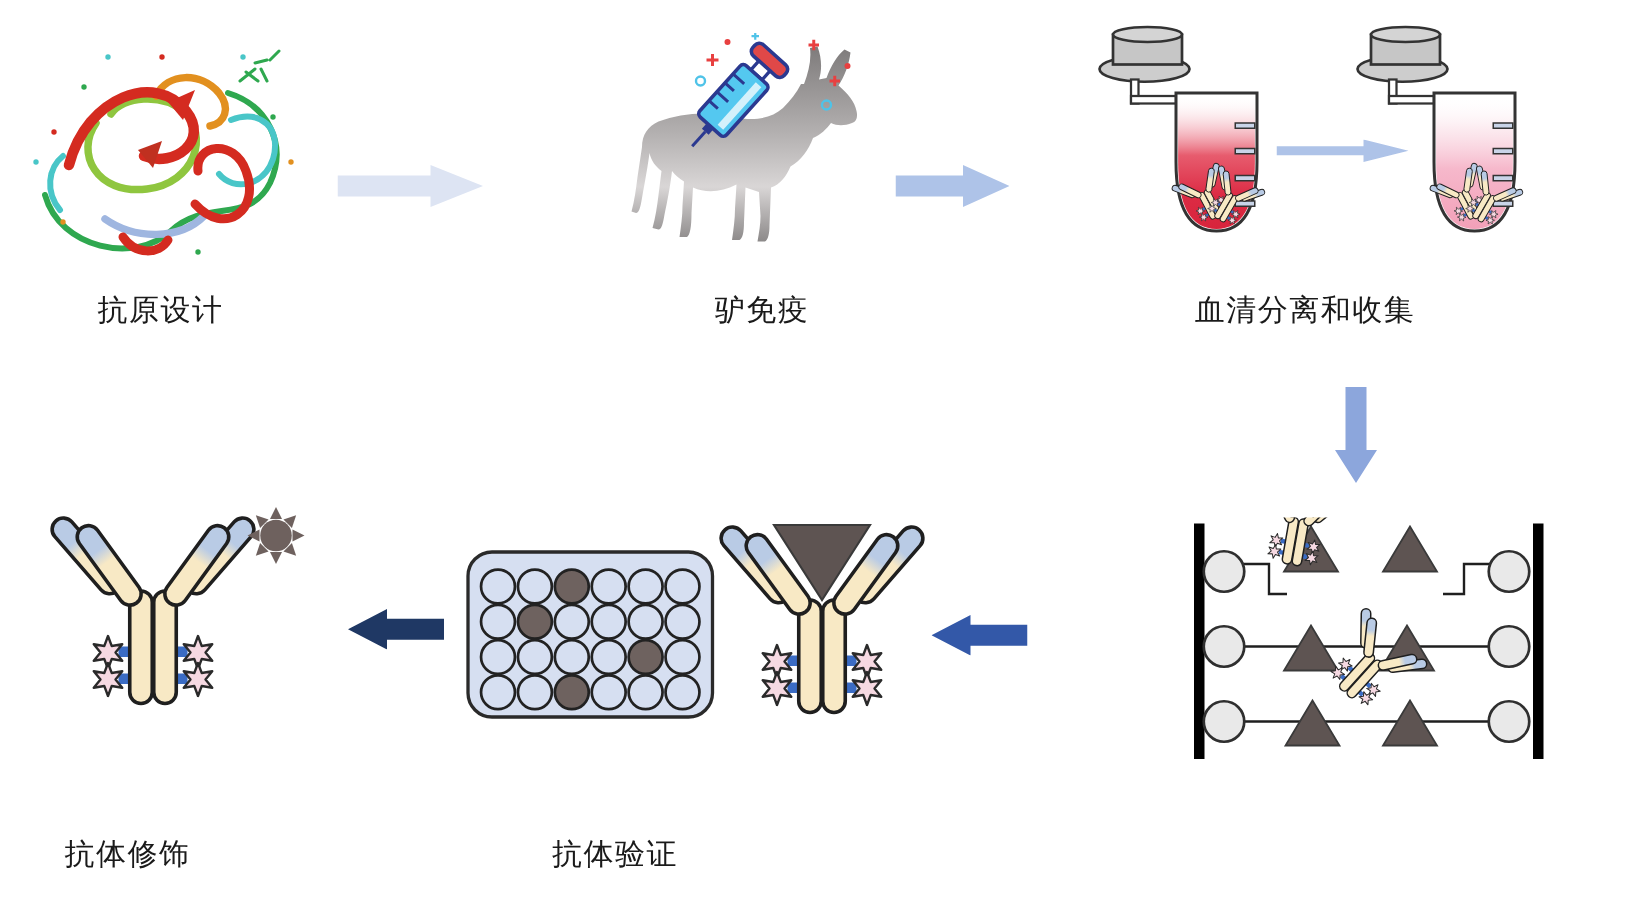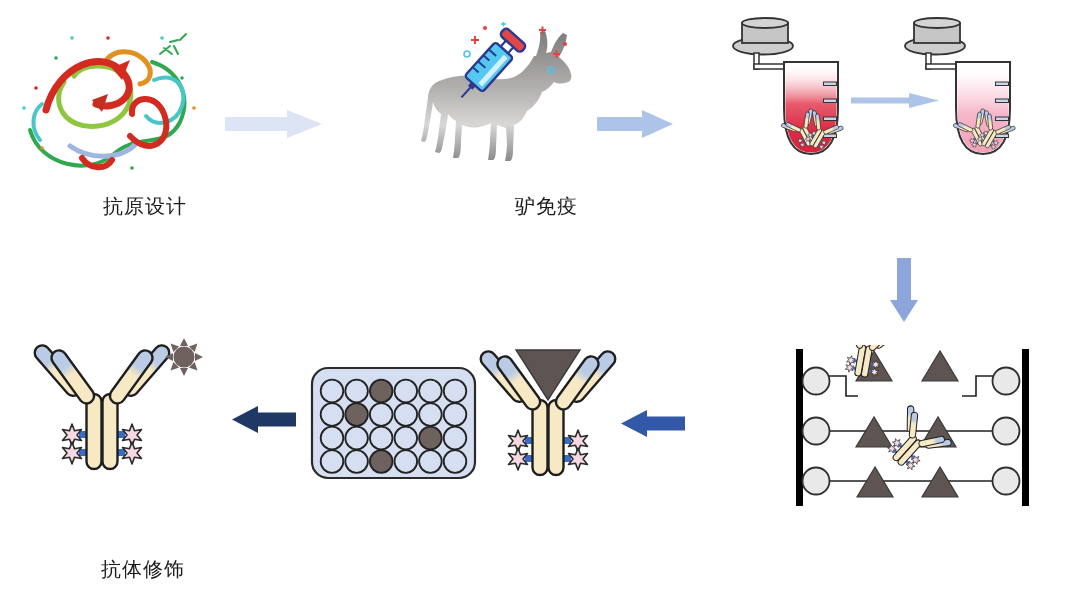--- a/index.html
+++ b/index.html
@@ -2,21 +2,21 @@
 <html><head>
 <meta charset="utf-8">
 <style>
   html,body{margin:0;padding:0;background:#ffffff;}
   #canvas{
     position:relative;width:1083px;height:605px;background:#ffffff;overflow:hidden;
     font-family:"Liberation Serif","DejaVu Serif",serif;
   }
   .abs{position:absolute;}
   .step-label{
-    position:absolute;text-align:right;font-size:20px;letter-spacing:1px;
+    position:absolute;text-align:center;font-size:20px;letter-spacing:1px;
     color:#1a1a1a;font-family:"Liberation Serif","DejaVu Serif",serif;white-space:nowrap;
   }
   svg{display:block;}
   .hidden-defs{position:absolute;width:0;height:0;overflow:hidden;}
 </style>
 </head>
 <body>
 
 <div id="canvas">
 
@@ -158,21 +158,21 @@
         <path d="M124,8 h7 M127.5,4.5 v7" stroke="#E84040" stroke-width="2"></path>
         <path d="M138,32 h7 M141.5,28.5 v7" stroke="#E84040" stroke-width="2"></path>
         <circle cx="52" cy="32" r="3" fill="none" stroke="#4FC3E8" stroke-width="1.6"></circle>
         <circle cx="136" cy="48" r="3" fill="none" stroke="#4FC3E8" stroke-width="1.6"></circle>
         <circle cx="70" cy="6" r="2" fill="#E84040"></circle>
         <circle cx="150" cy="22" r="2" fill="#E84040"></circle>
         <path d="M86,2 h5 M88.5,-0.5 v5" stroke="#4FC3E8" stroke-width="1.5"></path>
       </g>
     </svg>
   </div>
-  <div class="step-label" style="left:418px;top:193px;width:160px;font-family:Liberation Serif, serif;">驴免疫</div>
+  <div class="step-label" style="left:428px;top:193px;width:160px;font-family:Liberation Serif, serif;">驴免疫</div>
 
   <svg class="abs" style="left:597px;top:110px;" width="76" height="28" viewBox="0 0 76 28">
     <polygon points="0,7 45,7 45,0 76,14 45,28 45,21 0,21" fill="#AEC3E8"></polygon>
   </svg>
 
   <div class="abs" style="left:728px;top:16px;">
     <svg width="118" height="158" viewBox="0 0 118 158">
       <ellipse cx="35" cy="30" rx="30" ry="8.5" fill="#CDCDCD" stroke="#333" stroke-width="1.8"></ellipse>
       <g>
         <rect x="14" y="7" width="46" height="20" fill="#C6C6C6" stroke="#333" stroke-width="1.8"></rect>
@@ -219,20 +219,21 @@
         <rect x="95.5" y="118" width="13" height="3.5" fill="#C9D4E8" stroke="#333" stroke-width="1"></rect>
       </g>
       <g transform="translate(58,96) scale(0.26) rotate(-28 70 75)">
           <use href="#antibody"></use>
         </g>
       <g transform="translate(74,98) scale(0.26) rotate(30 70 75)">
           <use href="#antibody"></use>
         </g>
     </svg>
   </div>
+  <div class="step-label" style="left:770px;top:193px;width:200px;">血清分离和收集</div>
 
   <svg class="abs" style="left:890px;top:258px;" width="28" height="64" viewBox="0 0 28 64">
     <polygon points="7,0 21,0 21,42 28,42 14,64 0,42 7,42" fill="#8CA6DC"></polygon>
   </svg>
 
   <div class="abs" style="left:790px;top:345px;">
     <svg width="245" height="165" viewBox="0 0 245 165">
 
       <g fill="none" stroke="#1f1f1f" stroke-width="1.6">
         <path d="M38,31 H56 V51 H68"></path>
@@ -306,20 +307,21 @@
           <circle cx="145" cy="95.5" r="11.3" fill="none" stroke="#222" stroke-width="1.8"></circle>
         </g>
     </svg>
   </div>
   <div class="abs" style="left:478px;top:342px;">
     <svg width="140" height="150" viewBox="0 0 140 150">
       <polygon points="38,8 102,8 70,58" stroke="#3a3a3a" stroke-width="1.4" fill="#5E5452"></polygon>
       <use href="#antibody"></use>
     </svg>
   </div>
+  <div class="step-label" style="left:310px;top:556px;width:200px;">抗体验证</div>
 
   <svg class="abs" style="left:232px;top:406px;" width="64" height="27" viewBox="0 0 64 27">
     <polygon points="64,6.5 26,6.5 26,0 0,13.5 26,27 26,20.5 64,20.5" fill="#1F3864"></polygon>
   </svg>
 
   <div class="abs" style="left:32px;top:336px;">
     <svg width="178" height="150" viewBox="0 0 178 150">
       <use href="#antibody"></use>
       <g transform="translate(152,21)">
           <use href="#sunburst"></use>

